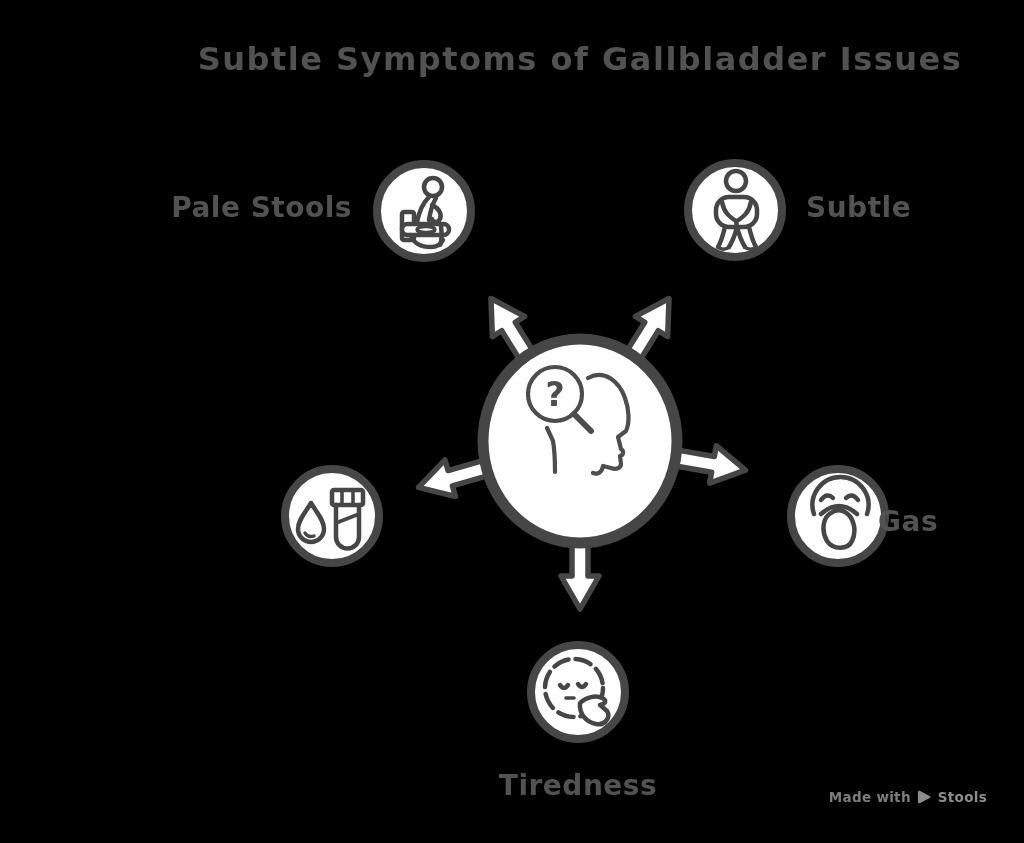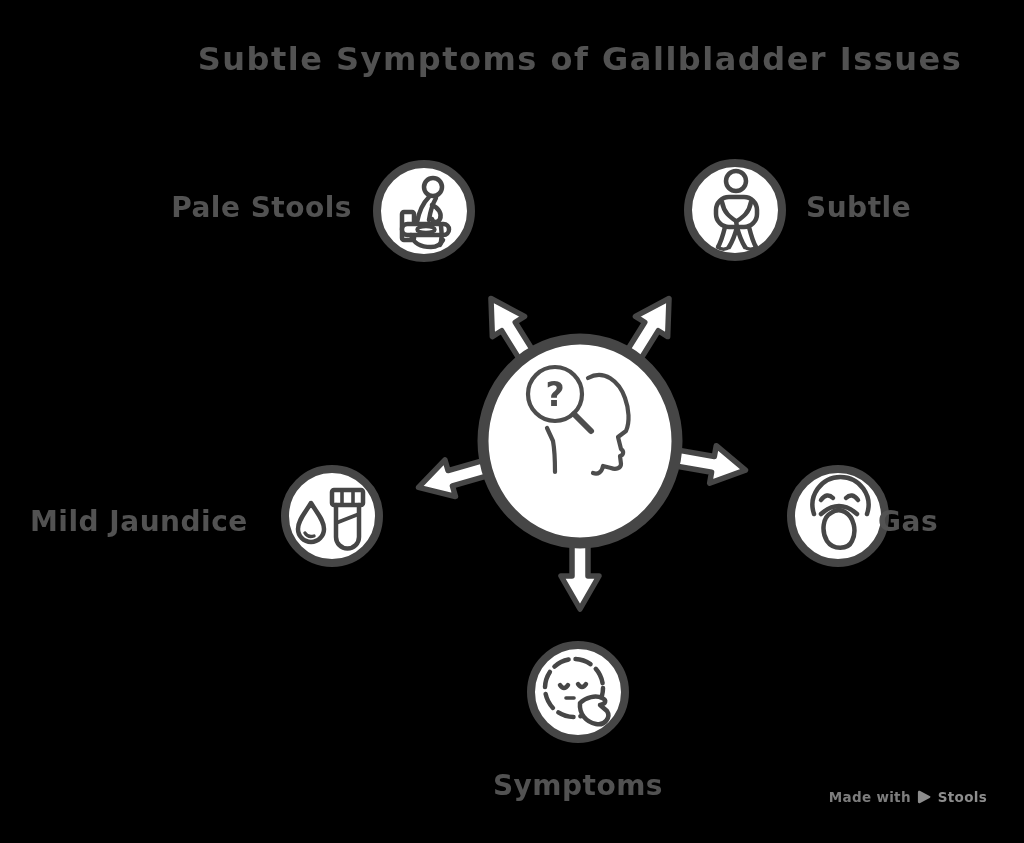--- a/index.html
+++ b/index.html
@@ -100,34 +100,33 @@
   <div class="node" style="left:523px;top:637px">
     <svg viewBox="0 0 110 110">
       <ellipse class="ring" cx="55" cy="55" rx="47" ry="47"></ellipse>
       <circle class="sk" cx="51" cy="51" r="29" stroke-dasharray="16 7"></circle>
       <path class="sk" d="M37,48 Q41,54 45,48"></path>
       <path class="sk" d="M55,47 Q59,53 63,47"></path>
       <path class="sk" d="M43,61 L51,61" style="stroke-width:3.6"></path>
       <path class="skf" d="M57,66 C63,60 73,58 79,61 C84,63 83,67 77,68 L84,74 C88,80 82,89 73,87 C63,85 56,77 57,66 Z"></path>
     </svg>
   </div>
-  <div class="label" style="left:428px;top:769px;width:300px;text-align:center">Symptoms</div>
+  <div class="label" style="left:428px;top:769px;width:300px;text-align:center">Tiredness</div>
 
   <div class="node" style="left:277px;top:461px">
     <svg viewBox="0 0 110 110">
       <ellipse class="ring" cx="55" cy="55" rx="47" ry="47"></ellipse>
       <path class="sk" d="M34,42 C28,52 21,59 21,68 A13,13 0 0 0 47,68 C47,59 40,52 34,42 Z"></path>
       <path class="sk" d="M28,72 Q31,77 37,75" style="stroke-width:3.4"></path>
       <rect class="sk" x="55" y="29" width="31" height="15" rx="2"></rect>
       <path class="sk" d="M65,29 L65,44 M76,29 L76,44" style="stroke-width:3.6"></path>
       <path class="sk" d="M59,44 L59,76 A11.5,11.5 0 0 0 82,76 L82,44"></path>
       <path class="sk" d="M59,62 L82,53" style="stroke-width:3.6"></path>
     </svg>
   </div>
-  <div class="label" style="left:30px;top:505px">Mild Jaundice</div>
 
   <div class="wm">
     <span class="made">Made with</span>
     <svg width="15" height="16" viewBox="0 0 15 16">
       <path fill="var(--brand-text,#8d8d8d)" d="M3.2,2.1 C1.9,1.4 0.9,2 0.9,3.5 L0.9,12.5 C0.9,14 1.9,14.6 3.2,13.9 L12.6,8.9 C13.9,8.2 13.9,7.8 12.6,7.1 Z"></path>
     </svg>
     <span class="brand">Stools</span>
   </div>
 
 </div>

